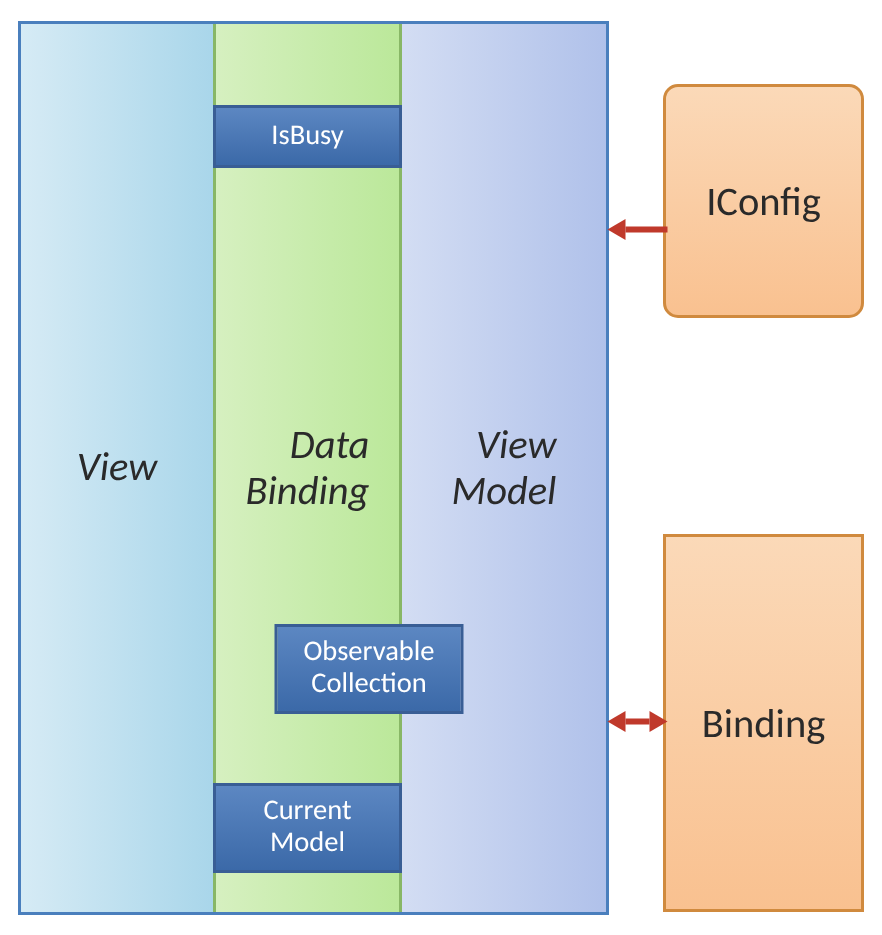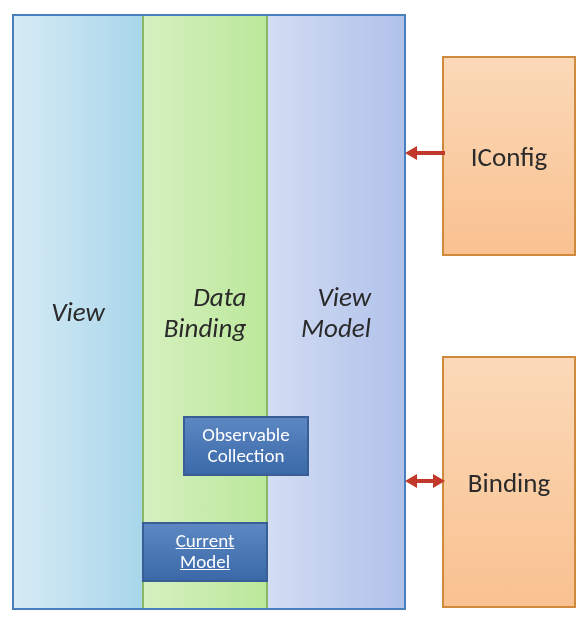--- a/index.html
+++ b/index.html
@@ -69,35 +69,35 @@
     font-size: 19px;
     text-align: center;
     display: flex;
     align-items: center;
     justify-content: center;
     line-height: 1.1;
   }
   .prop-1 { top: 54px;  height: 42px; }
   .prop-2 { top: 150px; height: 60px; }
   .prop-3 { top: 400px; height: 60px; margin-left: 41px; }
-  .prop-4 { top: 506px; height: 60px; text-decoration: underline; }
+  .prop-4 { top: 506px; height: 60px; }
 
   .side-box {
     position: absolute;
     left: 442px;
     width: 134px;
     border: 2.5px solid #d08a3e;
     background: linear-gradient(to bottom, #fbd9b8, #f9c190);
     display: flex;
     align-items: center;
     justify-content: center;
     font-size: 27px;
     color: #2a2a2a;
   }
-  .side-config  { top: 56px;  height: 200px; }
+  .side-config  { top: 56px;  height: 156px; border-radius: 10px; }
   .side-service { top: 356px; height: 252px; }
 
   .arrow {
     position: absolute;
     height: 14px;
     display: flex;
     align-items: center;
   }
   .arrow .shaft {
     height: 3.5px;
@@ -118,20 +118,23 @@
 <body>
 
 <div class="main-box">
   <div class="col-view">
     <div class="col-title">View</div>
   </div>
   <div class="col-binding">
     <div class="binding-title">
       <div class="col-title">Data<br>Binding</div>
     </div>
+    <div class="prop-box prop-1">
+      <span>IsBusy</span>
+    </div>
     <div class="prop-box prop-3">
       <span>Observable<br>Collection</span>
     </div>
     <div class="prop-box prop-4">
       <span>Current<br>Model</span>
     </div>
   </div>
   <div class="col-vm">
     <div class="col-title">View<br>Model</div>
   </div>

